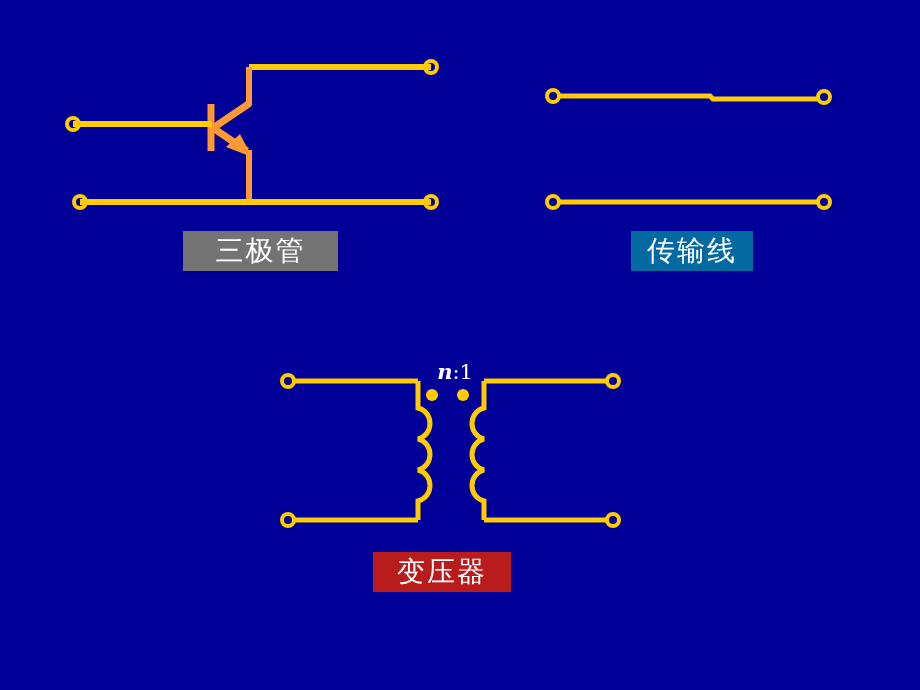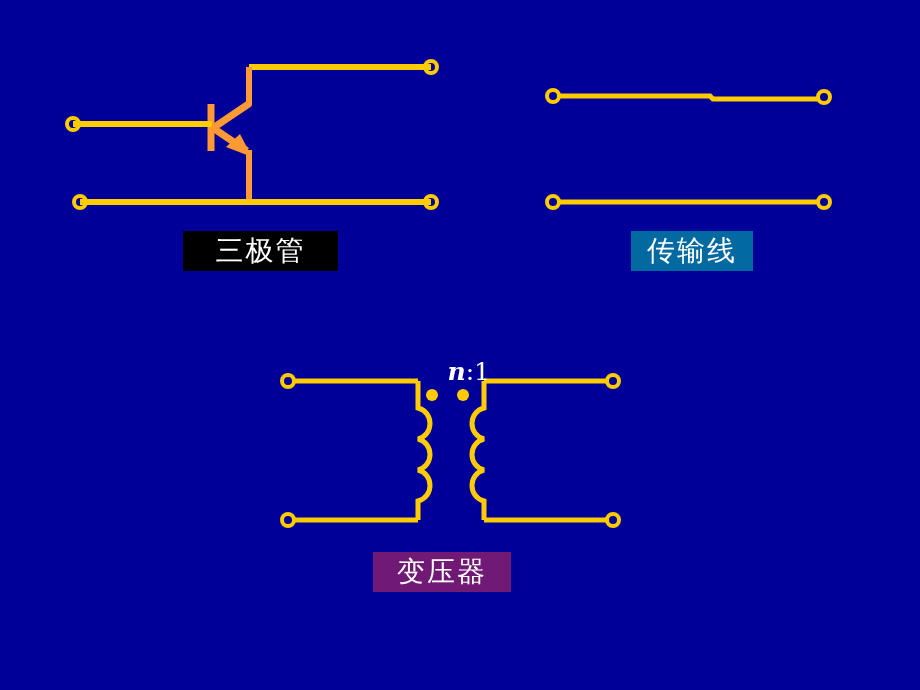--- a/index.html
+++ b/index.html
@@ -51,23 +51,23 @@
     left: 373px;  top: 552px;  width: 138px; height: 40px;
   }
   .ratio-label {
     position: absolute;
     left: 420px;
     top: 358px;
     width: 70px;
     height: 28px;
     color: #ffffff;
     font-family: "DejaVu Serif", "Liberation Serif", serif;
-    font-size: 25px;
+    font-size: 21px;
     line-height: 28px;
-    text-align: right;
+    text-align: center;
     white-space: nowrap;
   }
   .ratio-label .var { font-style: italic; font-weight: bold; }
   .ratio-label .rest { font-style: normal; }
 </style>
 </head>
 <body style="background: rgb(0, 0, 153);">
 
 <div id="slide" style="background: rgb(0, 0, 153);">
 
@@ -140,25 +140,25 @@
       <circle cx="288" cy="520" r="6" fill="none" stroke="#FFCC00" stroke-width="4"></circle>
       <circle cx="613" cy="381" r="6" fill="none" stroke="#FFCC00" stroke-width="4"></circle>
       <circle cx="613" cy="520" r="6" fill="none" stroke="#FFCC00" stroke-width="4"></circle>
     </g>
   </svg>
 
   <div class="ratio-label">
     <span class="var">n</span><span class="rest">:1</span>
   </div>
 
-  <div class="cap-box" id="caption-transistor" style="background: #000000; color: rgb(255, 255, 255);">
+  <div class="cap-box" id="caption-transistor" style="background: #737373; color: rgb(255, 255, 255);">
     <span>三极管</span>
   </div>
 
   <div class="cap-box" id="caption-transmission-line" style="background: #0369a1; color: rgb(255, 255, 255);">
     <span>传输线</span>
   </div>
 
-  <div class="cap-box" id="caption-transformer" style="background: #701a75; color: rgb(255, 255, 255);">
+  <div class="cap-box" id="caption-transformer" style="background: #b91c1c; color: rgb(255, 255, 255);">
     <span>变压器</span>
   </div>
 
 </div>
 
 </body></html>

